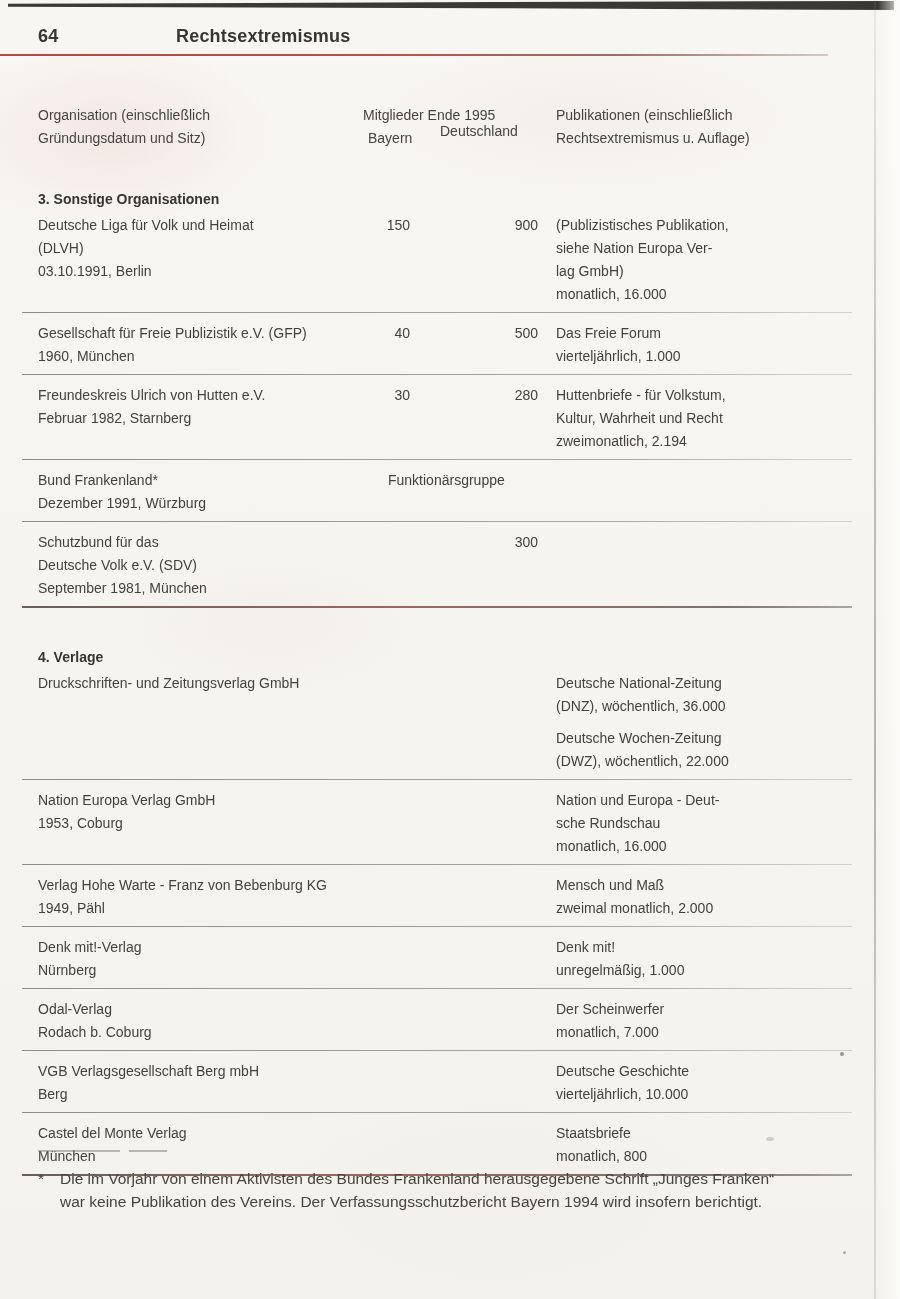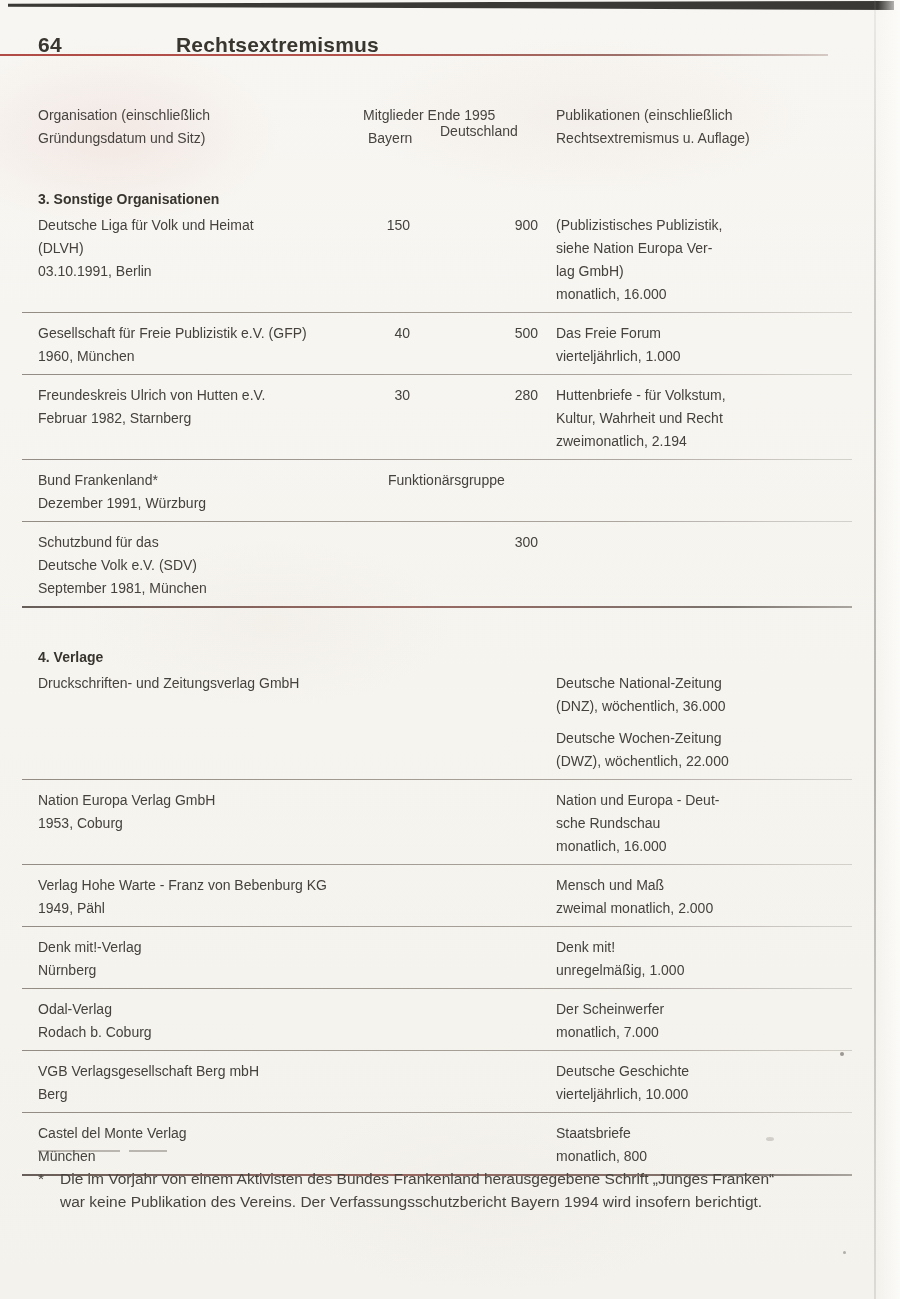--- a/index.html
+++ b/index.html
@@ -23,21 +23,21 @@
   .edge-line{position:absolute;left:874px;top:0;width:2px;height:100%;
              background:linear-gradient(180deg,rgba(150,147,142,.12),rgba(128,125,120,.42) 28%,rgba(118,115,110,.5) 60%,rgba(140,137,132,.22));}
   .edge-strip{position:absolute;right:0;top:0;width:22px;height:100%;
               background:linear-gradient(90deg,rgba(255,255,255,0),rgba(252,252,250,.85));}
   .dot{position:absolute;border-radius:50%;}
   .dot1{left:840px;top:1052px;width:4px;height:4px;background:rgba(80,75,70,.55);}
   .dot2{left:843px;top:1251px;width:3px;height:3px;background:rgba(95,90,84,.45);}
   .smudge{position:absolute;left:766px;top:1137px;width:8px;height:4px;border-radius:50%;background:rgba(120,113,105,.28);}
 
   
-  .running-header{position:absolute;left:38px;top:33px;font-size:21px;font-weight:700;color:#38362f;letter-spacing:.2px;}
+  .running-header{position:absolute;left:38px;top:26px;font-size:18px;font-weight:700;color:#38362f;letter-spacing:.2px;}
   .pageno{display:inline-block;width:138px;}
   .red-rule{position:absolute;left:0;top:54px;width:828px;height:2px;
             background:linear-gradient(90deg,#b04b45 0%,#b2524b 45%,#9c6f68 75%,rgba(150,120,114,.35) 100%);}
 
   
   .table{position:absolute;left:22px;top:96px;width:830px;font-size:14px;line-height:23px;}
   .thead{position:relative;height:46px;padding-top:8px;margin-bottom:30px;color:#474440;}
   .thead span{position:absolute;white-space:nowrap;}
   .h-org1{left:16px;top:8px;}   .h-org2{left:16px;top:31px;}
   .h-mit {left:341px;top:8px;}  .h-bay{left:346px;top:31px;}  .h-deu{left:418px;top:24px;}
@@ -94,21 +94,21 @@
         <div class="row first">
           <div class="c-org">
             <div class="line">Deutsche Liga für Volk und Heimat</div>
             <div class="line">(DLVH)</div>
             <div class="line">03.10.1991, Berlin</div>
           </div>
           <div class="c-bay line">150</div>
           <div class="c-deu line">900</div>
           <div class="c-pub">
             <div class="pub-group">
-              <div class="line">(Publizistisches Publizistik,</div>
+              <div class="line">(Publizistisches Publikation,</div>
               <div class="line">siehe Nation Europa Ver-</div>
               <div class="line">lag GmbH)</div>
               <div class="line">monatlich, 16.000</div>
             </div>
           </div>
         </div>
         <div class="rule"></div>
         <div class="row">
           <div class="c-org">
             <div class="line">Gesellschaft für Freie Publizistik e.V. (GFP)</div>

